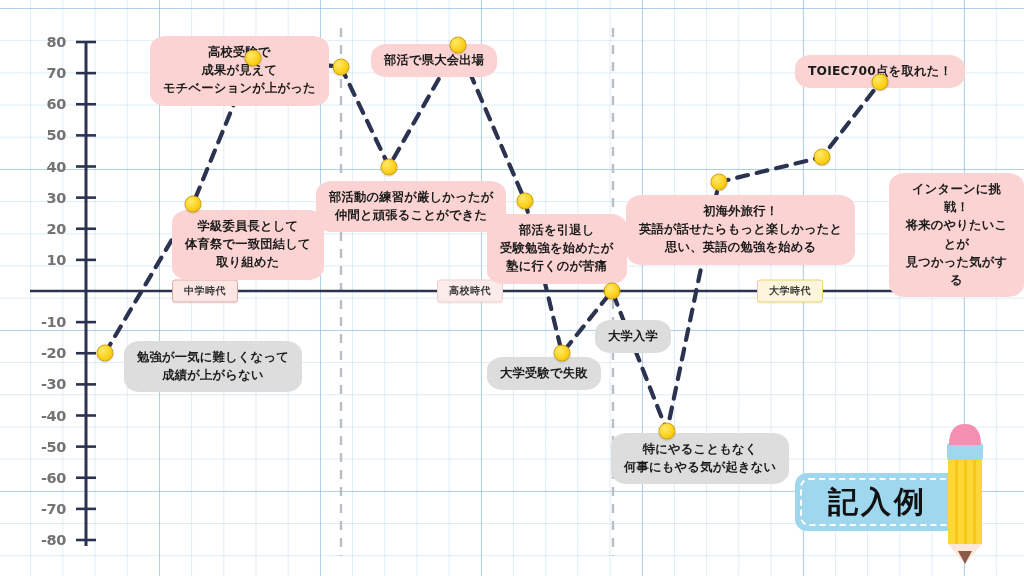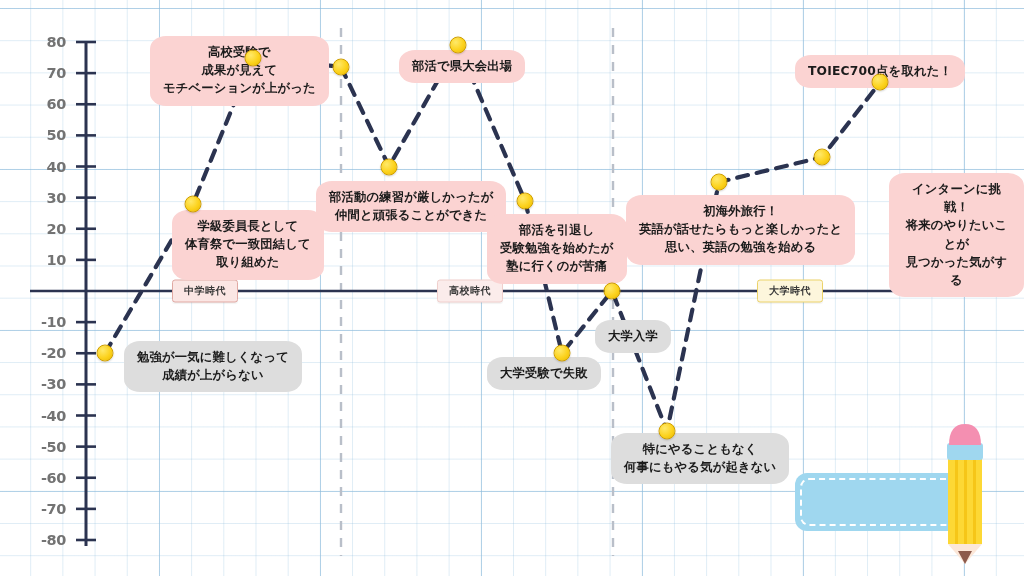--- a/index.html
+++ b/index.html
@@ -156,21 +156,21 @@
     <div class="note gray" style="left: 124px; top: 341px;">勉強が一気に難しくなって
 成績が上がらない</div>
     <div class="note pink" style="left: 172px; top: 210px;">学級委員長として
 体育祭で一致団結して
 取り組めた</div>
     <div class="note pink" style="left: 150px; top: 36px;">高校受験で
 成果が見えて
 モチベーションが上がった</div>
     <div class="note pink" style="left: 316px; top: 181px;">部活動の練習が厳しかったが
 仲間と頑張ることができた</div>
-    <div class="note pink" style="left: 371px; top: 50px; margin-left: 28px;">部活で県大会出場</div>
+    <div class="note pink" style="left: 371px; top: 44px;">部活で県大会出場</div>
     <div class="note pink" style="left: 487px; top: 214px;">部活を引退し
 受験勉強を始めたが
 塾に行くのが苦痛</div>
     <div class="note gray" style="left: 487px; top: 357px;">大学受験で失敗</div>
     <div class="note gray" style="left: 595px; top: 320px; text-align: right;">大学入学</div>
     <div class="note gray" style="left: 611px; top: 433px;">特にやることもなく
 何事にもやる気が起きない</div>
     <div class="note pink" style="left: 626px; top: 195px;">初海外旅行！
 英語が話せたらもっと楽しかったと
 思い、英語の勉強を始める</div>
@@ -190,20 +190,21 @@
     <div class="dot" title="-20" style="left: 562px; top: 353.25px;"></div>
     <div class="dot" title="0" style="left: 612px; top: 291px;"></div>
     <div class="dot" title="-45" style="left: 667px; top: 431.062px;"></div>
     <div class="dot" title="35" style="left: 719px; top: 182.062px;"></div>
     <div class="dot" title="43" style="left: 822px; top: 157.162px;"></div>
     <div class="dot" title="67" style="left: 880px; top: 82.4625px;"></div>
   </div>
 
 <div id="sample-badge">
   <div class="inner"></div>
+  <span>記入例</span>
 </div>
 
 <svg id="pencil" viewBox="0 0 46 146">
   <rect x="6" y="40" width="34" height="86" fill="#fdd835"></rect>
   <rect x="13" y="40" width="3" height="86" fill="#f0b800" opacity=".55"></rect>
   <rect x="22" y="40" width="3" height="86" fill="#f0b800" opacity=".55"></rect>
   <rect x="31" y="40" width="3" height="86" fill="#f0b800" opacity=".55"></rect>
   <rect x="5" y="25" width="36" height="17" rx="3" fill="#9fd7ef"></rect>
   <path d="M7 27 Q7 6 23 6 Q39 6 39 27 Z" fill="#f48fb1"></path>
   <path d="M6 126 L23 146 L40 126 Z" fill="#fce7d8"></path>

